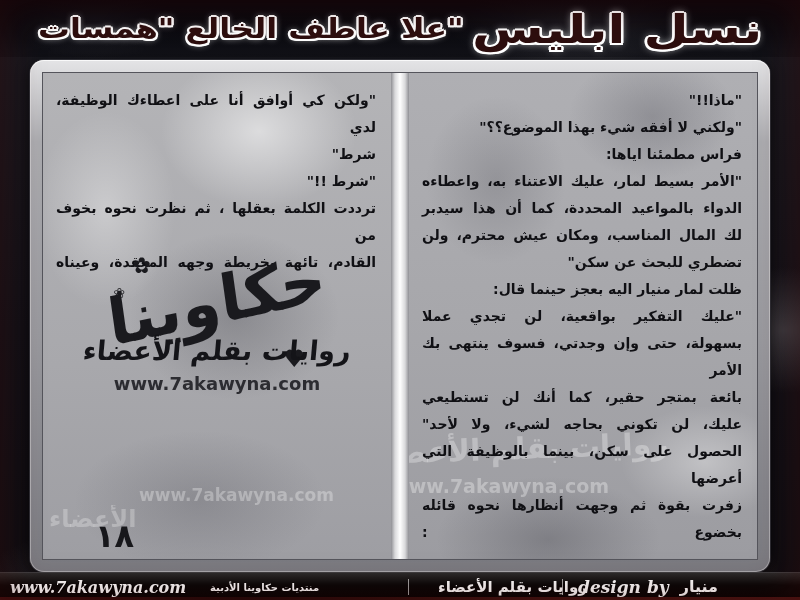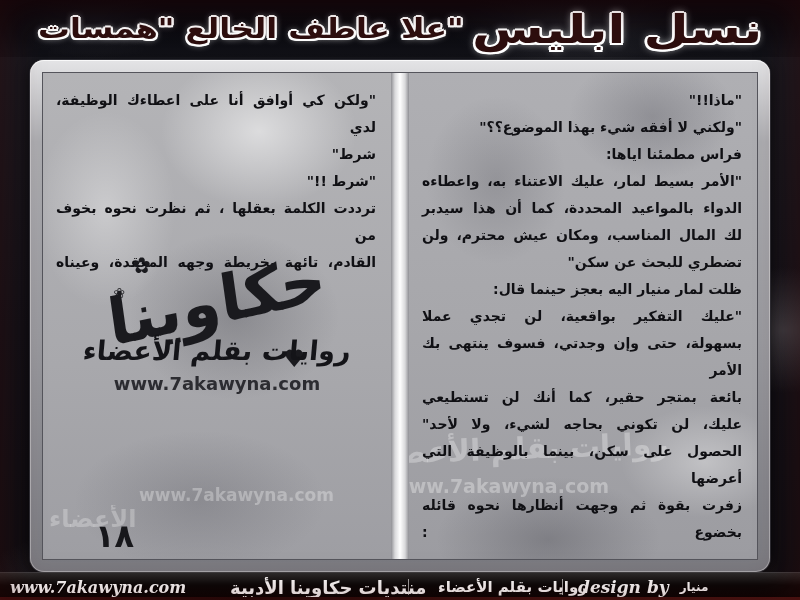--- a/index.html
+++ b/index.html
@@ -101,27 +101,27 @@
   .footer{
     position:absolute;left:0;right:0;bottom:0;height:28px;z-index:5;color:#fff;
     background:linear-gradient(180deg,#2b2b2b,#060606 45%,#000 100%);
     border-top:1px solid #3d3d3f;box-sizing:border-box;
   }
   .footer::after{content:"";position:absolute;bottom:0;left:0;right:0;height:3px;
     background:linear-gradient(90deg,#3a0d0d,#1d0707 30%,#38100e 62%,#471311);}
   .f-item{position:absolute;top:50%;transform:translateY(-50%);white-space:nowrap;}
   .f-url{left:10px;font-family:"DejaVu Serif",serif;font-style:italic;font-weight:bold;
     font-size:16px;text-shadow:1px 1px 1px #000;}
-  .f-forum{left:230px;font-size:18px;font-weight:bold;direction:rtl;}
+  .f-forum{left:210px;font-size:10px;font-weight:bold;direction:rtl;}
   .f-div{width:1px;height:16px;background:rgba(225,225,225,.7);}
   .d1{left:408px;}.d2{left:562px;}
   .f-tagline{left:438px;font-size:15px;font-weight:bold;direction:rtl;}
   .f-design{left:578px;display:flex;align-items:center;gap:11px;}
   .f-design-label{font-family:"DejaVu Serif",serif;font-style:italic;font-weight:bold;font-size:17px;}
-  .f-designer{font-size:12px;font-weight:bold;direction:rtl;}
+  .f-designer{font-size:16px;font-weight:bold;direction:rtl;}
 </style>
 </head>
 <body>
 
 <div class="backdrop"></div>
 
 <div class="header">
   <div class="title title-author">"علا عاطف الخالع "همسات</div>
   <div class="title title-main">نسل ابليس</div>
 </div>

